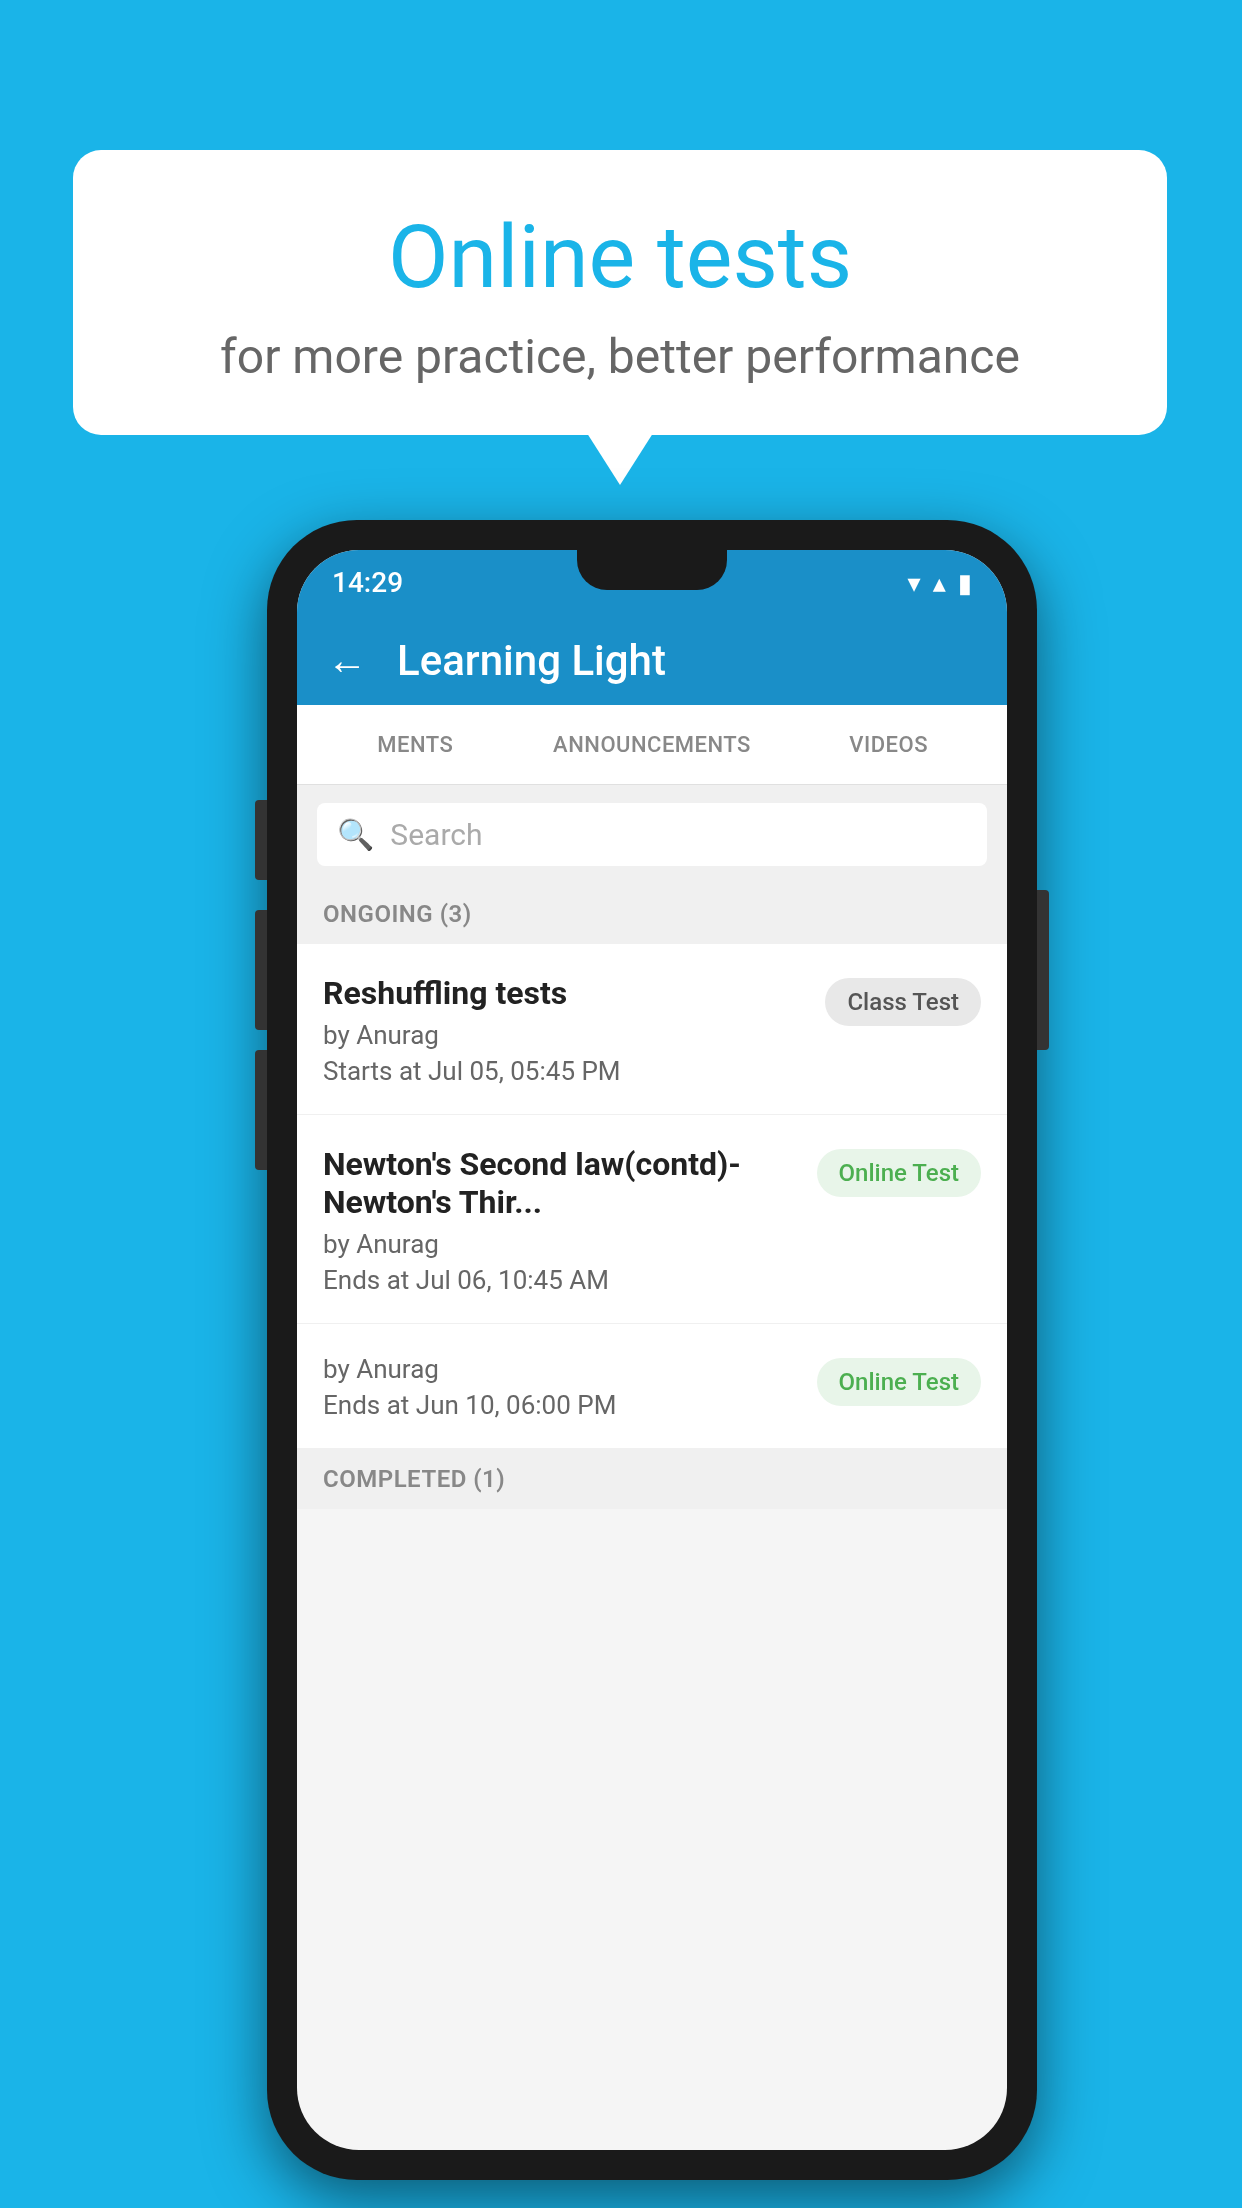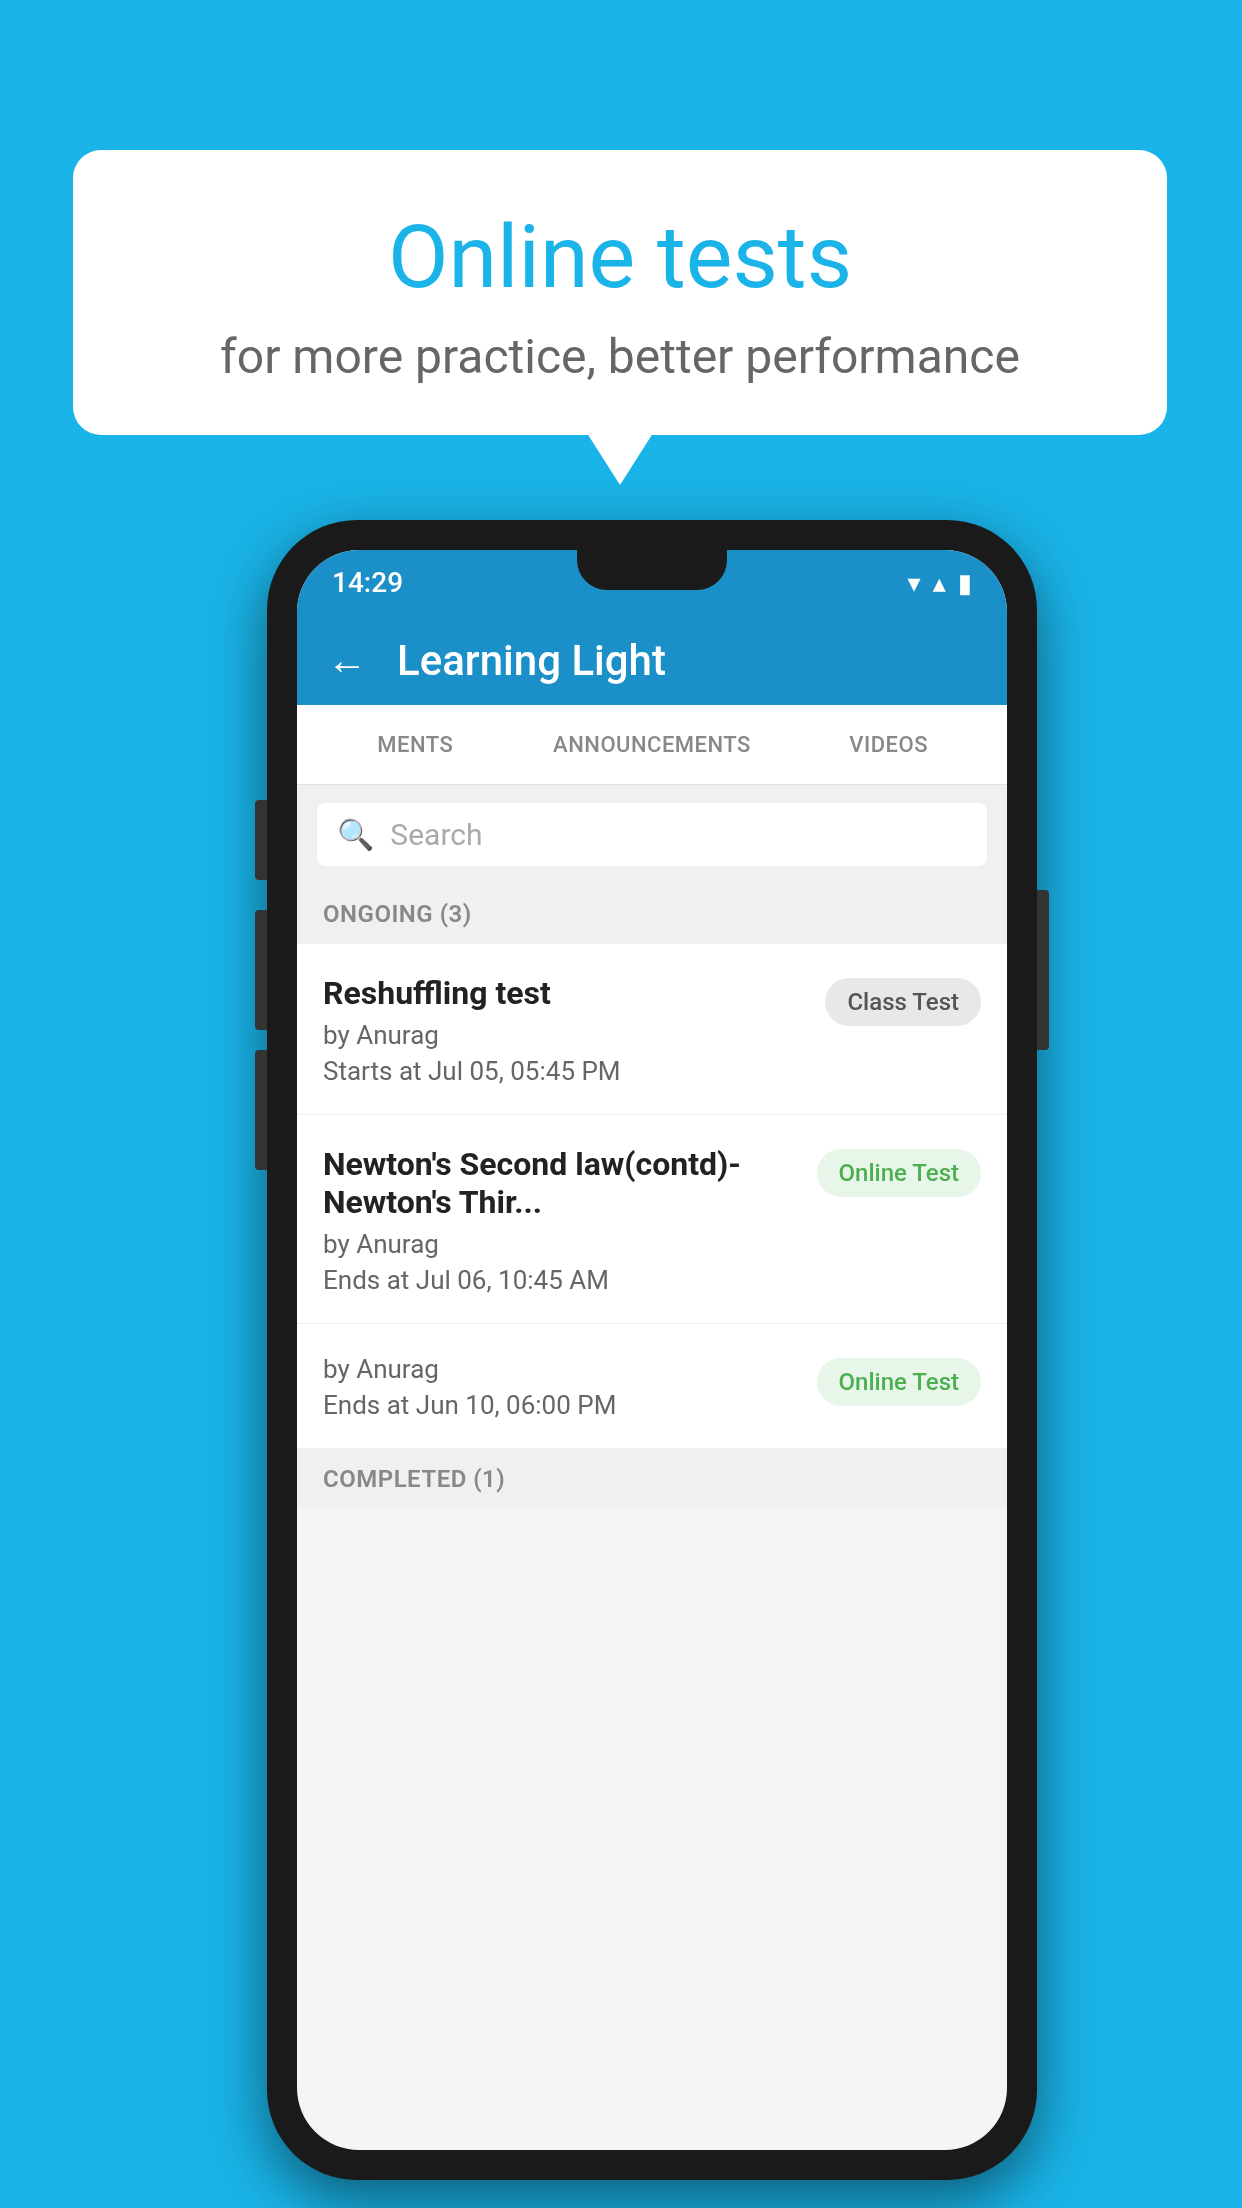--- a/index.html
+++ b/index.html
@@ -371,21 +371,21 @@
         <span class="search-placeholder">Search</span>
       </div>
     </div>
 
     <div class="section-header">ONGOING (3)</div>
 
     <div class="test-list">
 
       <div class="test-item">
         <div class="test-info">
-          <div class="test-name">Reshuffling test</div>
+          <div class="test-name">Reshuffling tests</div>
           <div class="test-author">by Anurag</div>
           <div class="test-time">
             <span>Starts at</span>&nbsp;<span>Jul 05, 05:45 PM</span>
           </div>
         </div>
         <span class="test-badge badge-class">Class Test</span>
       </div>
 
       <div class="test-item">
         <div class="test-info">

